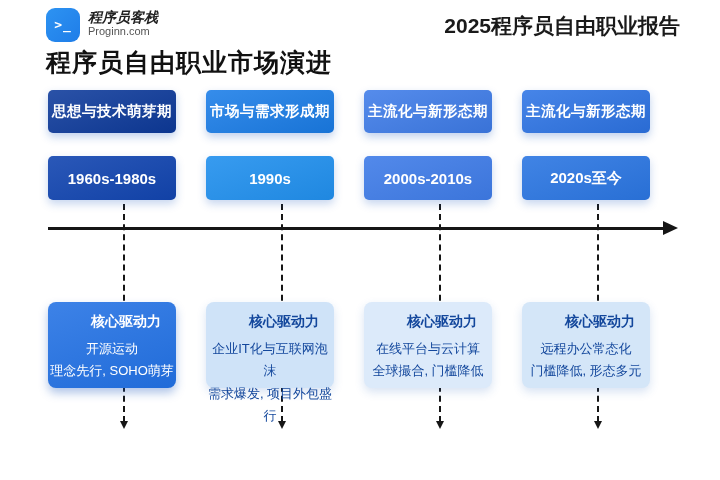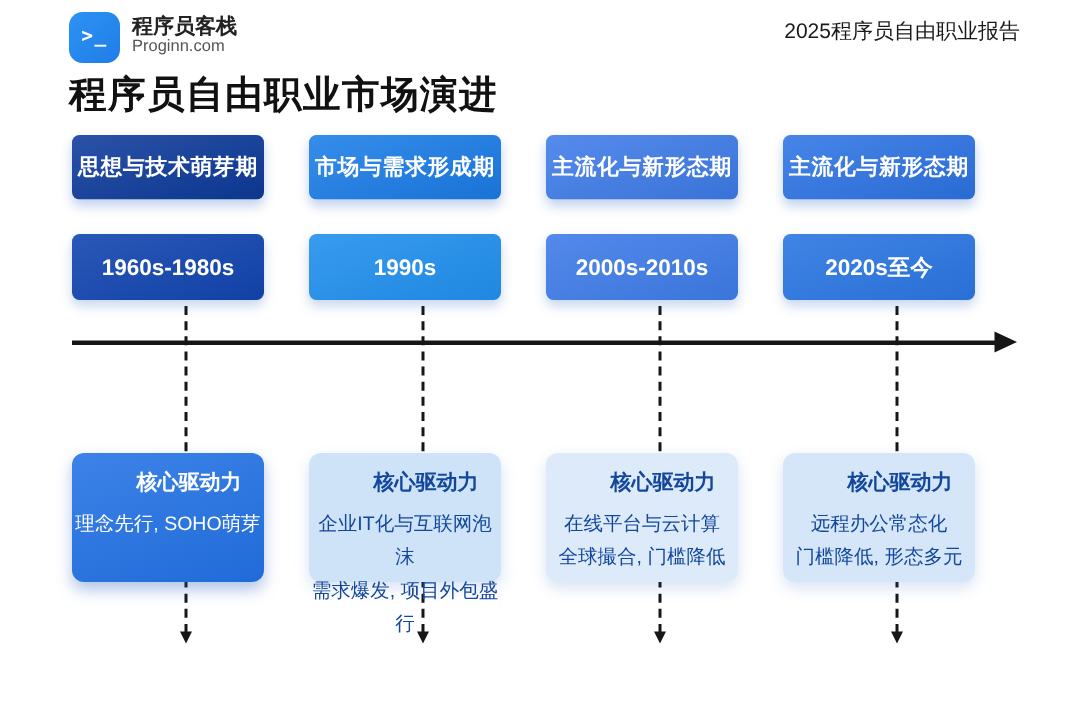--- a/index.html
+++ b/index.html
@@ -14,24 +14,24 @@
   .logo{
     position:absolute;left:46px;top:8px;width:34px;height:34px;border-radius:9px;
     background:linear-gradient(135deg,var(--brand_blue),var(--brand_blue_dark));
     display:flex;align-items:center;justify-content:center;
   }
   .logo .glyph{
     color:#fff;font-family:"DejaVu Sans Mono","Liberation Mono",monospace;
     font-weight:bold;font-size:13px;letter-spacing:1px;transform:translateY(-1px);
   }
   .brand-text{position:absolute;left:88px;top:9px;line-height:1.15;}
-  .brand-name{font-size:14px;font-weight:bold;color:#222;}
+  .brand-name{font-size:14px;font-weight:bold;color:#222;font-style:italic;}
   .brand-domain{font-size:11px;color:#555;}
   .report-title{
-    position:absolute;right:40px;top:12px;font-size:14px;font-weight:normal;color:#1a1a1a;
+    position:absolute;right:40px;top:12px;font-size:21px;font-weight:bold;color:#1a1a1a;
   }
 
   
   .page-title{
     position:absolute;left:46px;top:46px;margin:0;
     font-size:25px;font-weight:800;color:#111;letter-spacing:1px;
   }
 
   
   .col0{left:48px;}  .col1{left:206px;}  .col2{left:364px;}  .col3{left:522px;}
@@ -137,20 +137,21 @@
   <div class="stage-box stage2 col2">主流化与新形态期</div>
   <div class="stage-box stage3 col3">主流化与新形态期</div>
 
   <div class="period-box period0 col0">1960s-1980s</div>
   <div class="period-box period1 col1">1990s</div>
   <div class="period-box period2 col2">2000s-2010s</div>
   <div class="period-box period3 col3">2020s至今</div>
 
   <div class="driver-box driver0 col0">
     <div class="driver-title">核心驱动力</div>
+    <div class="driver-line">开源运动</div>
     <div class="driver-line">理念先行, SOHO萌芽</div>
   </div>
   <div class="driver-box driver1 col1">
     <div class="driver-title">核心驱动力</div>
     <div class="driver-line">企业IT化与互联网泡沫</div>
     <div class="driver-line">需求爆发, 项目外包盛行</div>
   </div>
   <div class="driver-box driver2 col2">
     <div class="driver-title">核心驱动力</div>
     <div class="driver-line">在线平台与云计算</div>

